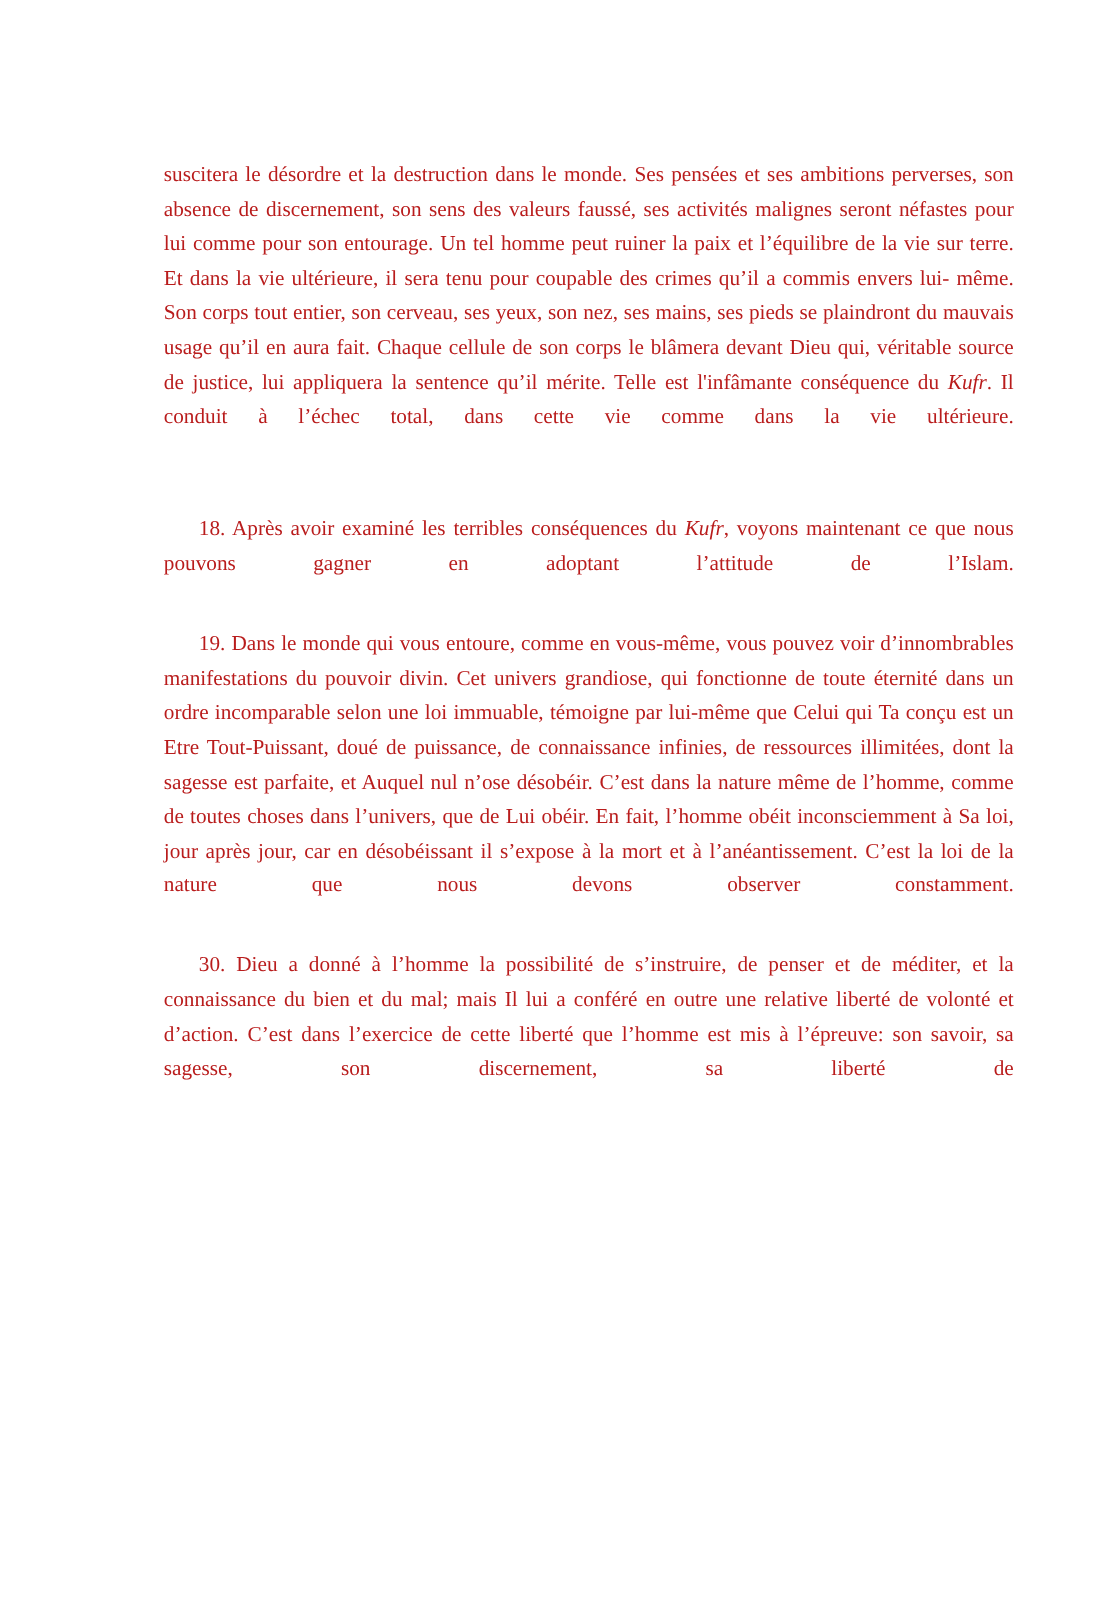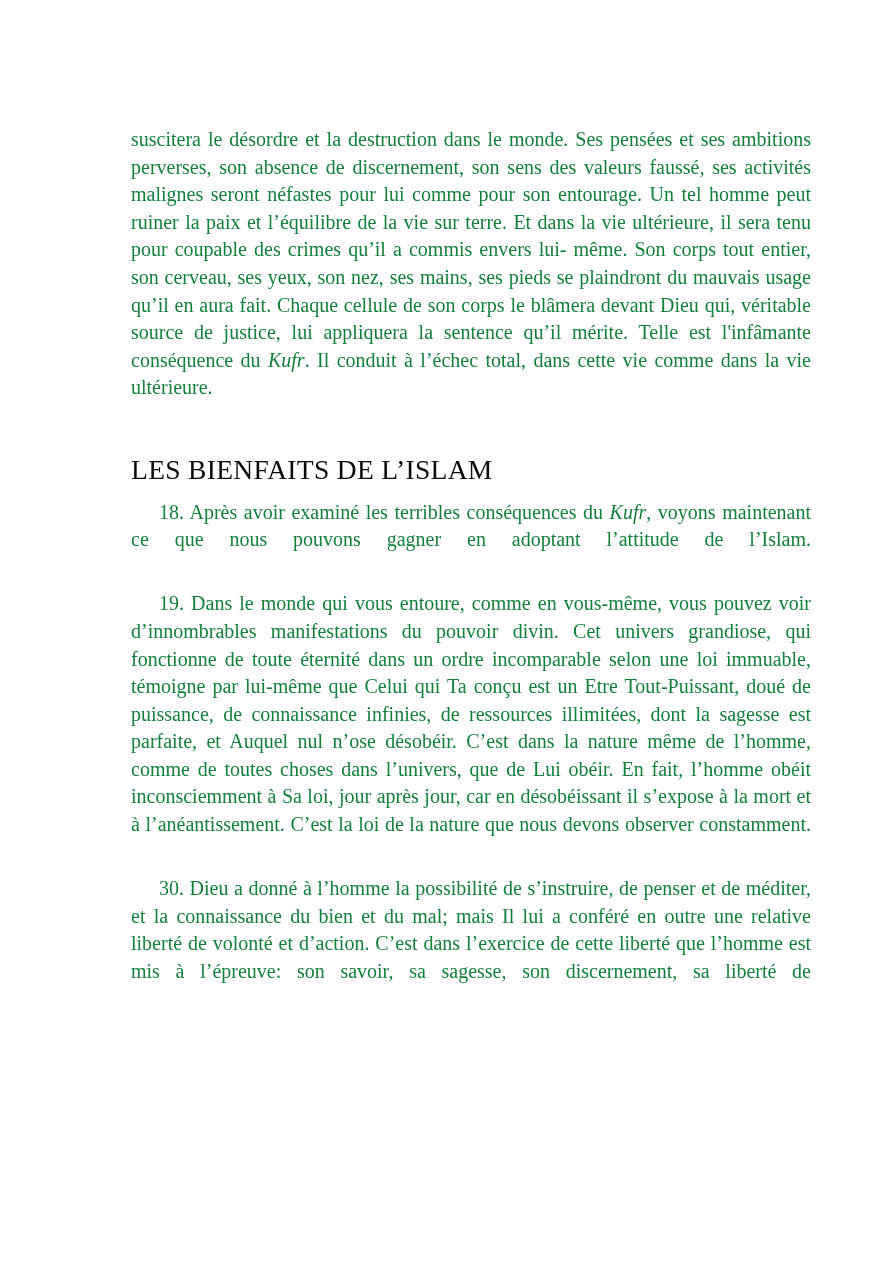--- a/index.html
+++ b/index.html
@@ -30,25 +30,25 @@
   #text-block {
     position: absolute;
     left: 131px;
     top: 126px;
     width: 680px;
   }
 
   p.body-par {
     margin: 0;
     padding: 0;
-    font-size: 20px;
+    font-size: 17px;
     line-height: 27.6px;
     text-align: justify;
     text-justify: inter-word;
-    color: #15803d;
+    color: #b91c1c;
     -webkit-hyphens: none;
     hyphens: none;
     word-spacing: 0.01em;
   }
 
   p.body-par.indent {
     text-indent: 28px;
   }
 
   
@@ -86,21 +86,20 @@
 <body>
 
 <div id="page">
 
   <div id="text-block">
 
     <p class="body-par"><span>suscitera le désordre et la destruction dans le monde. Ses pensées et ses ambitions perverses, son absence de discernement, son sens des valeurs faussé, ses activités malignes seront néfastes pour lui comme pour son entourage. Un tel homme peut ruiner la paix et l’équilibre de la vie sur terre. Et dans la vie ultérieure, il sera tenu pour coupable des crimes qu’il a commis envers lui- même. Son corps tout entier, son cerveau, ses yeux, son nez, ses mains, ses pieds se plaindront du mauvais usage qu’il en aura fait. Chaque cellule de son corps le blâmera devant Dieu qui, véritable source de justice, lui appliquera la sentence qu’il mérite. Telle est l'infâmante conséquence du </span><i class="term">Kufr</i><span>. Il conduit à l’échec total, dans cette vie comme dans la vie ultérieure.</span></p>
 
     <div class="sp-before-heading"></div>
 
-    <h2 class="section-heading">LES BIENFAITS DE L’ISLAM</h2>
 
     <div class="sp-after-heading"></div>
 
     <p class="body-par indent"><span class="num">18.</span><span>  Après avoir examiné les terribles conséquences du </span><i class="term">Kufr</i><span>, voyons maintenant ce que nous pouvons gagner en adoptant l’attitude de l’Islam.</span></p>
 
     <div class="sp-par"></div>
 
     <p class="body-par indent"><span class="num">19.</span><span>  Dans le monde qui vous entoure, comme en vous-même, vous pouvez voir d’innombrables manifestations du pouvoir divin. Cet univers grandiose, qui fonctionne de toute éternité dans un ordre incomparable selon une loi immuable, témoigne par lui-même que Celui qui Ta conçu est un Etre Tout-Puissant, doué de puissance, de connaissance infinies, de ressources illimitées, dont la sagesse est parfaite, et Auquel nul n’ose désobéir. C’est dans la nature même de l’homme, comme de toutes choses dans l’univers, que de Lui obéir. En fait, l’homme obéit inconsciemment à Sa loi, jour après jour, car en désobéissant il s’expose à la mort et à l’anéantissement. C’est la loi de la nature que nous devons observer constamment.</span></p>
 
     <div class="sp-par"></div>

